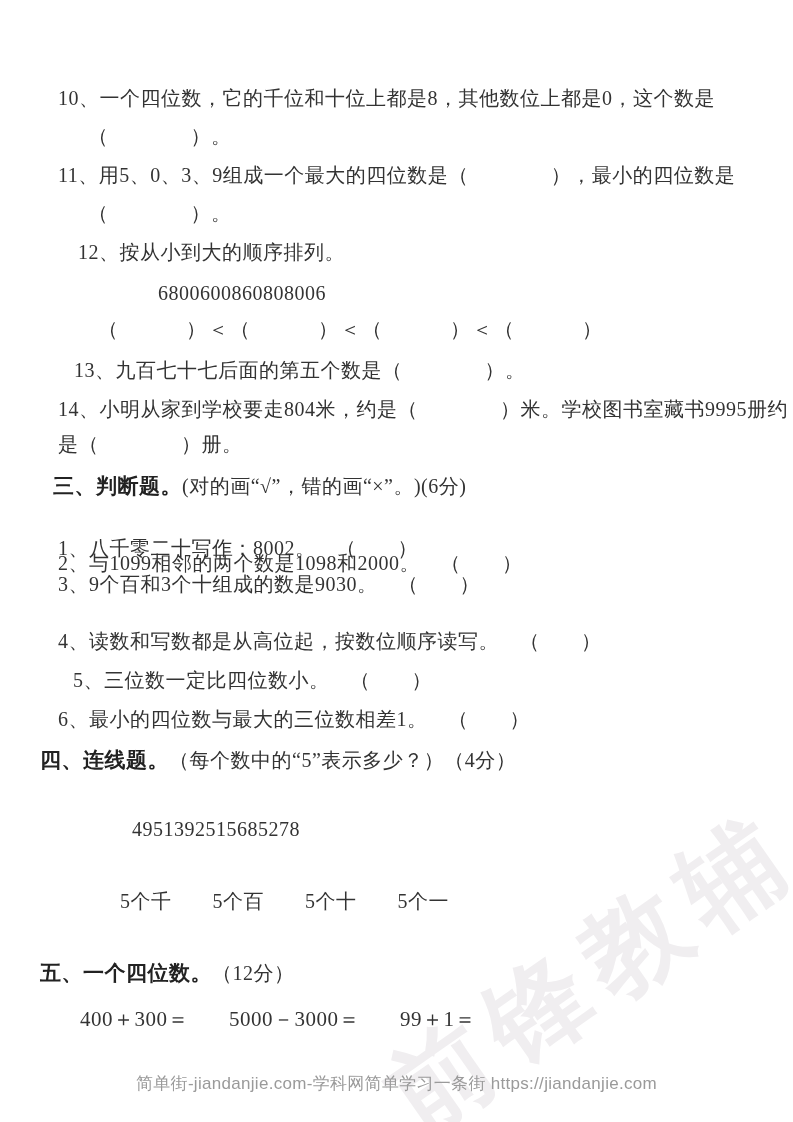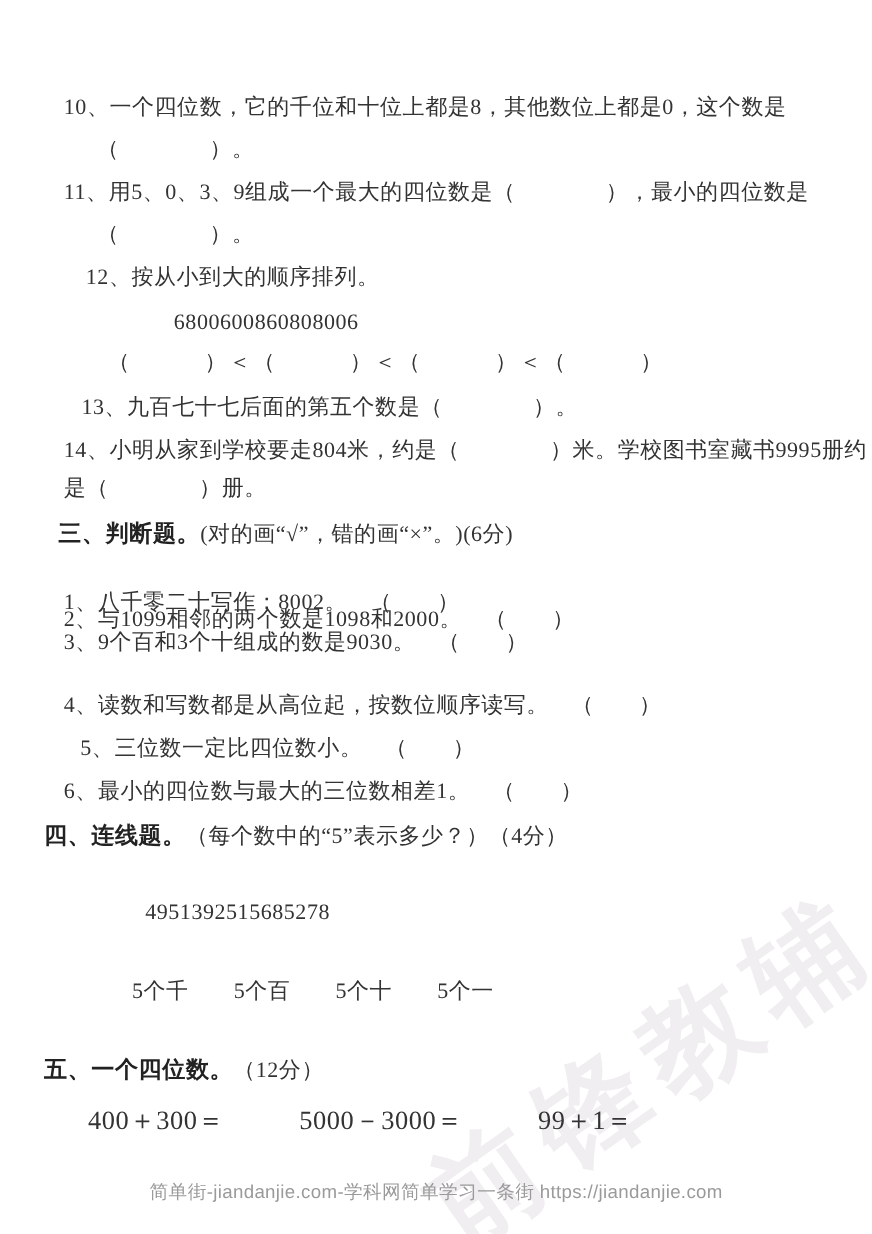--- a/index.html
+++ b/index.html
@@ -45,21 +45,21 @@
   .j3{top:572px;left:58px;}
   .j4{top:629px;left:58px;}
   .j5{top:668px;left:58px;margin-left:15px;}
   .j6{top:707px;left:58px;}
   
   .s4{top:748px;left:40px;}
   .mnum{top:817px;left:132px;}
   .mlab{top:889px;left:120px;gap:41px;}
   
   .s5{top:961px;left:40px;}
-  .arith{top:1007px;left:80px;gap:68px;font-size:24px;}
+  .arith{top:1007px;left:80px;gap:40px;font-size:21px;}
   
   .watermark{
     position:absolute;
     left:400px;top:1040px;
     font-size:102px;
     font-weight:700;
     letter-spacing:16px;
     color:#f0eef0;
     white-space:nowrap;
     transform:rotate(-35deg);

